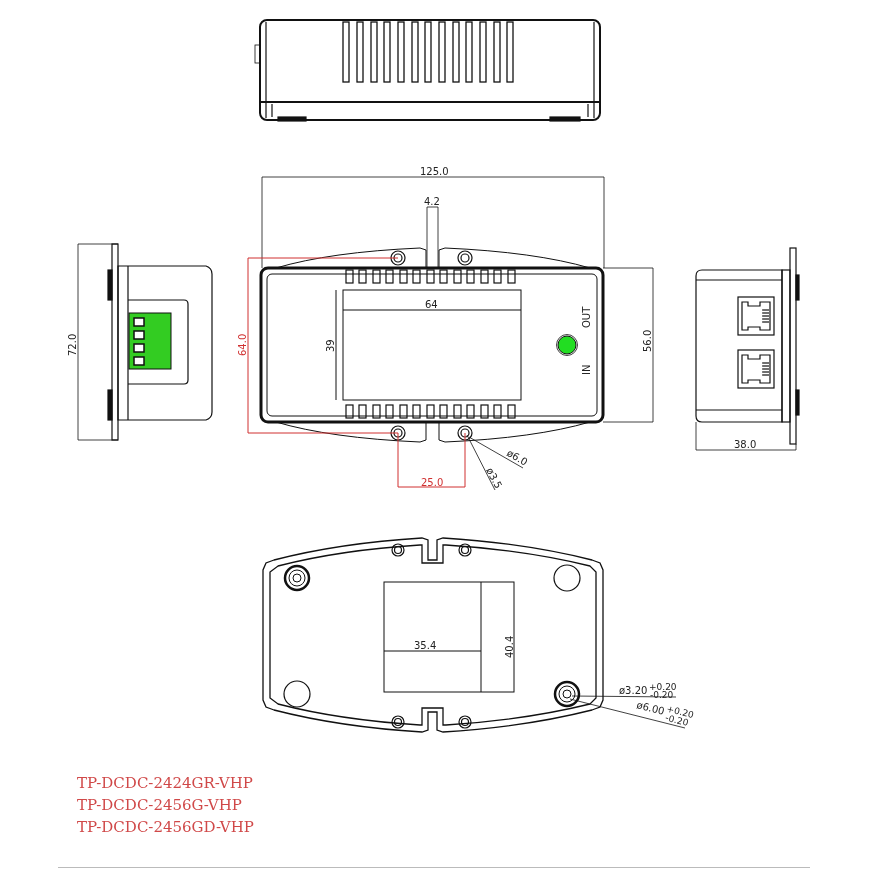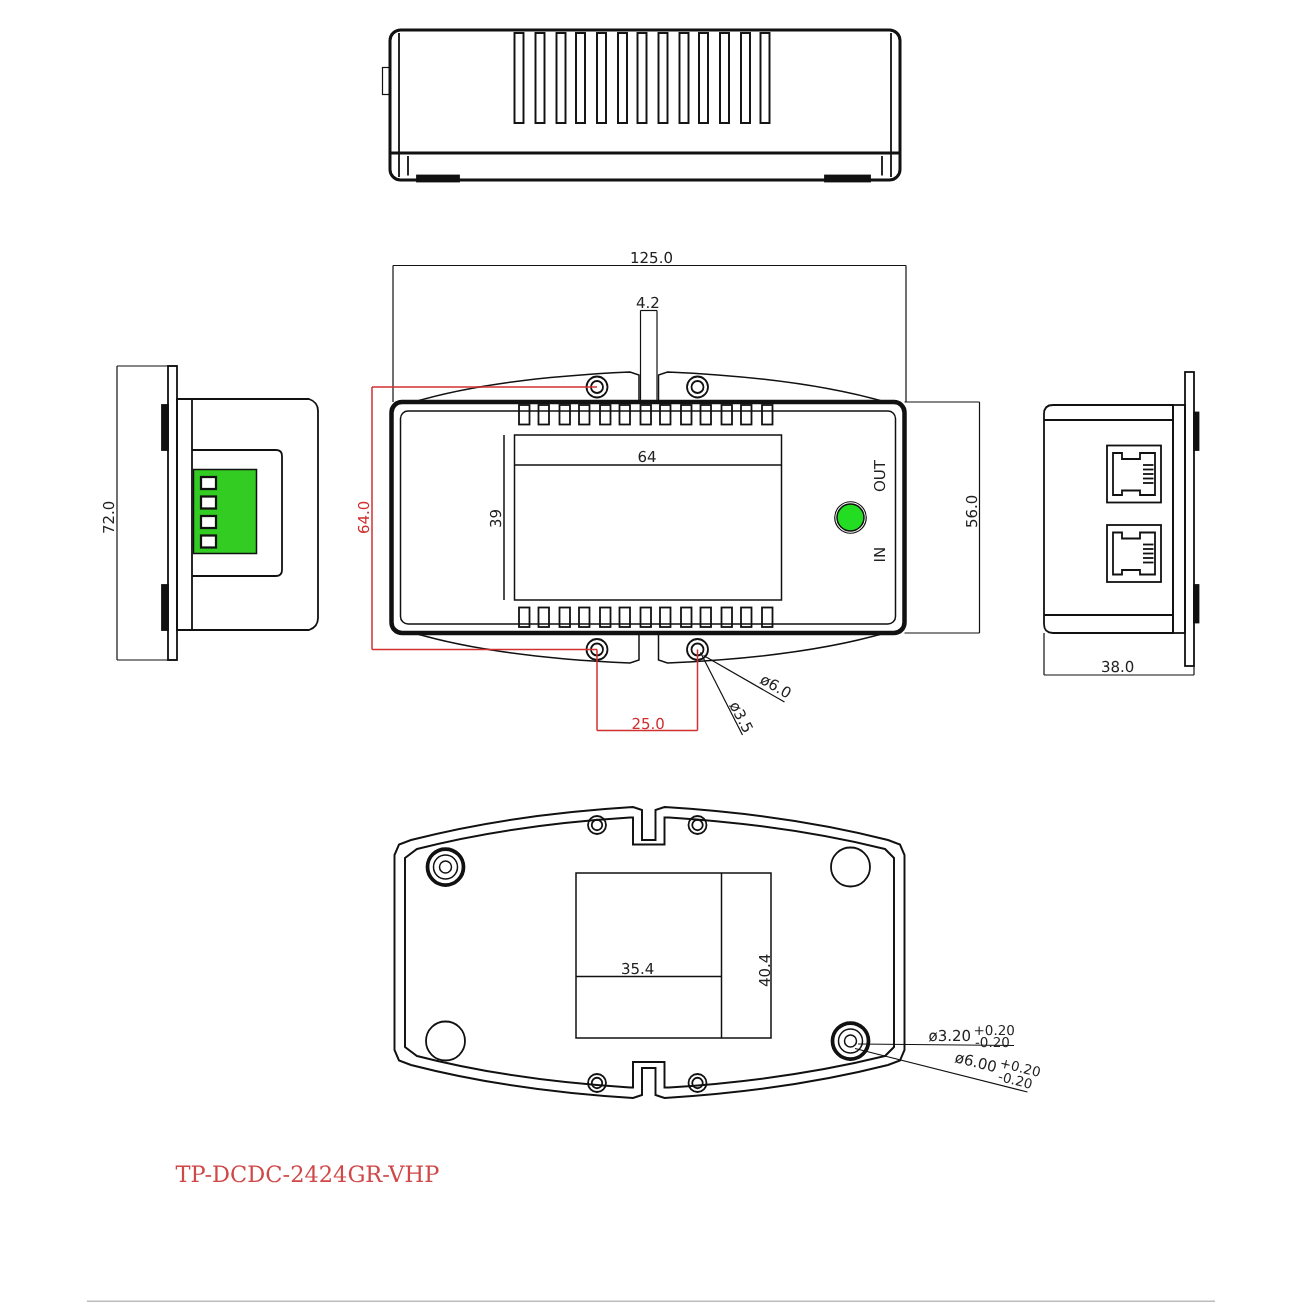--- a/index.html
+++ b/index.html
@@ -1,21 +1,21 @@
 <!DOCTYPE html>
 <html><head>
 <meta charset="utf-8">
 <style>
   html, body { margin:0; padding:0; background:#ffffff; }
   body { width:870px; height:870px; overflow:hidden; position:relative; font-family:"DejaVu Sans", sans-serif; }
   #drawing { position:absolute; left:0; top:0; width:870px; height:870px; }
   .dim { font-family:"DejaVu Sans", sans-serif; font-size:10px; fill:#222; }
   .dim-red { font-family:"DejaVu Sans", sans-serif; font-size:10px; fill:#d03030; }
   .models { position:absolute; left:77px; top:772px; font-family:"DejaVu Serif", serif; font-size:15px; line-height:22px; color:#d04848; }
-  .models div { white-space:nowrap;margin-left:40px; }
+  .models div { white-space:nowrap; }
   .footer-rule { position:absolute; left:58px; top:867px; width:752px; height:1px; background:#bbbbbb; }
 </style>
 </head>
 <body>
 
 <svg id="drawing" viewBox="0 0 870 870" xmlns="http://www.w3.org/2000/svg">
 
   <g fill="none" stroke="#111" stroke-width="1.2">
     <rect x="260" y="20" width="340" height="100" rx="7" stroke-width="2"></rect>
     <line x1="266" y1="22" x2="266" y2="118"></line>
@@ -250,15 +250,17 @@
     <g transform="translate(636 708) rotate(14)">
       <text class="dim" x="0" y="0">ø6.00</text>
       <text class="dim" x="30" y="-4" style="font-size:9px">+0.20</text>
       <text class="dim" x="31" y="5" style="font-size:9px">-0.20</text>
     </g>
   </g>
 </svg>
 
 <div class="models">
   <div>TP-DCDC-2424GR-VHP</div>
+  <div>TP-DCDC-2456G-VHP</div>
+  <div>TP-DCDC-2456GD-VHP</div>
 </div>
 
 <div class="footer-rule"></div>
 
 </body></html>

